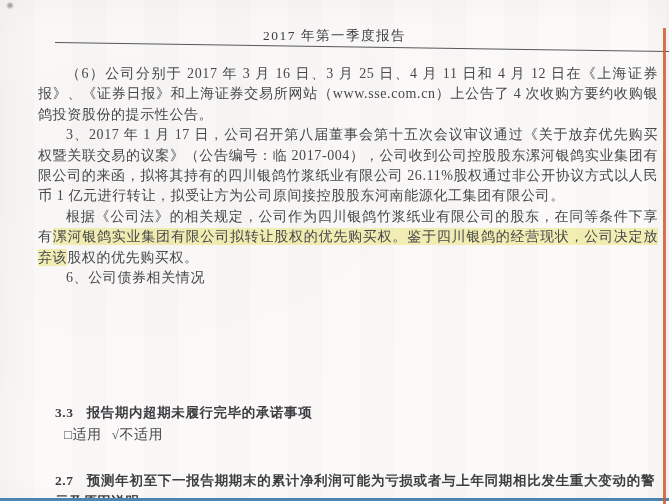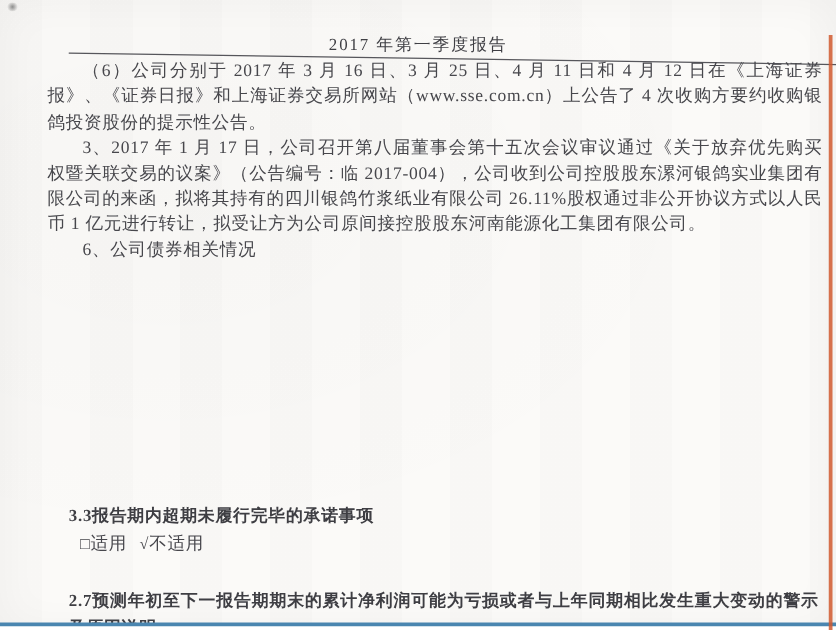--- a/index.html
+++ b/index.html
@@ -23,38 +23,38 @@
   .title{
     position:absolute;left:0;right:0;top:27px;text-align:center;
     font-size:13.5px;letter-spacing:1.5px;color:#3f3f44;
   }
   .rule{
     position:absolute;left:55px;top:42px;width:620px;height:0;
     border-top:1.6px solid #56565b;
     transform:rotate(0.85deg);transform-origin:0 0;
   }
   .body{
-    position:absolute;left:38px;top:48px;width:620px;
+    position:absolute;left:38px;top:64px;width:620px;
     font-size:14px;line-height:20.4px;letter-spacing:0.6px;
     color:#47474c;text-align:justify;
   }
   .body p{margin:0;text-indent:2em;}
   mark.hl{
     background:var(--highlight, #eae270);
     background-color:rgba(234,226,112,0.5);
     color:inherit;padding:1px 0;
   }
   .h33,.h34{
     position:absolute;left:55px;
     font-size:13.5px;font-weight:600;letter-spacing:0.6px;
     color:#3e3e43;line-height:21px;text-align:justify;
   }
   .h33{top:402px;width:560px;}
   .h34{top:470px;width:600px;}
-  .sec-num{font-family:"Liberation Serif","DejaVu Serif",serif;}
+  .sec-num{margin-right:13px;font-family:"Liberation Serif","DejaVu Serif",serif;}
   .apply-line{
     position:absolute;left:38px;top:426px;
     font-size:14px;color:#47474c;letter-spacing:0.6px;padding-left:26px;
   }
   .apply-line .gap{display:inline-block;width:10px;}
   .box-icon{font-size:13px;}
   .check-icon{font-size:13px;}
   .blue-line{
     position:absolute;left:0;top:498px;width:669px;height:2.5px;
     background:var(--bottom_line,#4a86b0);z-index:5;
@@ -74,20 +74,21 @@
 <div class="page">
 
   <div class="smudge"></div>
 
   <div class="title">2017 年第一季度报告</div>
   <div class="rule"></div>
 
   <div class="body">
     <p>（6）公司分别于 2017 年 3 月 16 日、3 月 25 日、4 月 11 日和 4 月 12 日在《上海证券报》、《证券日报》和上海证券交易所网站（www.sse.com.cn）上公告了 4 次收购方要约收购银鸽投资股份的提示性公告。</p>
     <p>3、2017 年 1 月 17 日，公司召开第八届董事会第十五次会议审议通过《关于放弃优先购买权暨关联交易的议案》（公告编号：临 2017-004），公司收到公司控股股东漯河银鸽实业集团有限公司的来函，拟将其持有的四川银鸽竹浆纸业有限公司 26.11%股权通过非公开协议方式以人民币 1 亿元进行转让，拟受让方为公司原间接控股股东河南能源化工集团有限公司。</p>
+    <p><span>根据《公司法》的相关规定，公司作为四川银鸽竹浆纸业有限公司的股东，在同等条件下享有</span><mark class="hl">漯河银鸽实业集团有限公司拟转让股权的优先购买权。鉴于四川银鸽的经营现状，公司决定放弃该</mark><span>股权的优先购买权。</span></p>
     <p>6、公司债券相关情况</p>
   </div>
 
   <div class="h33">
     <span class="sec-num">3.3</span><span>报告期内超期未履行完毕的承诺事项</span>
   </div>
 
   <div class="apply-line">
     <span class="box-icon">□</span><span>适用</span><span class="gap"></span><span class="check-icon">√</span><span>不适用</span>
   </div>

